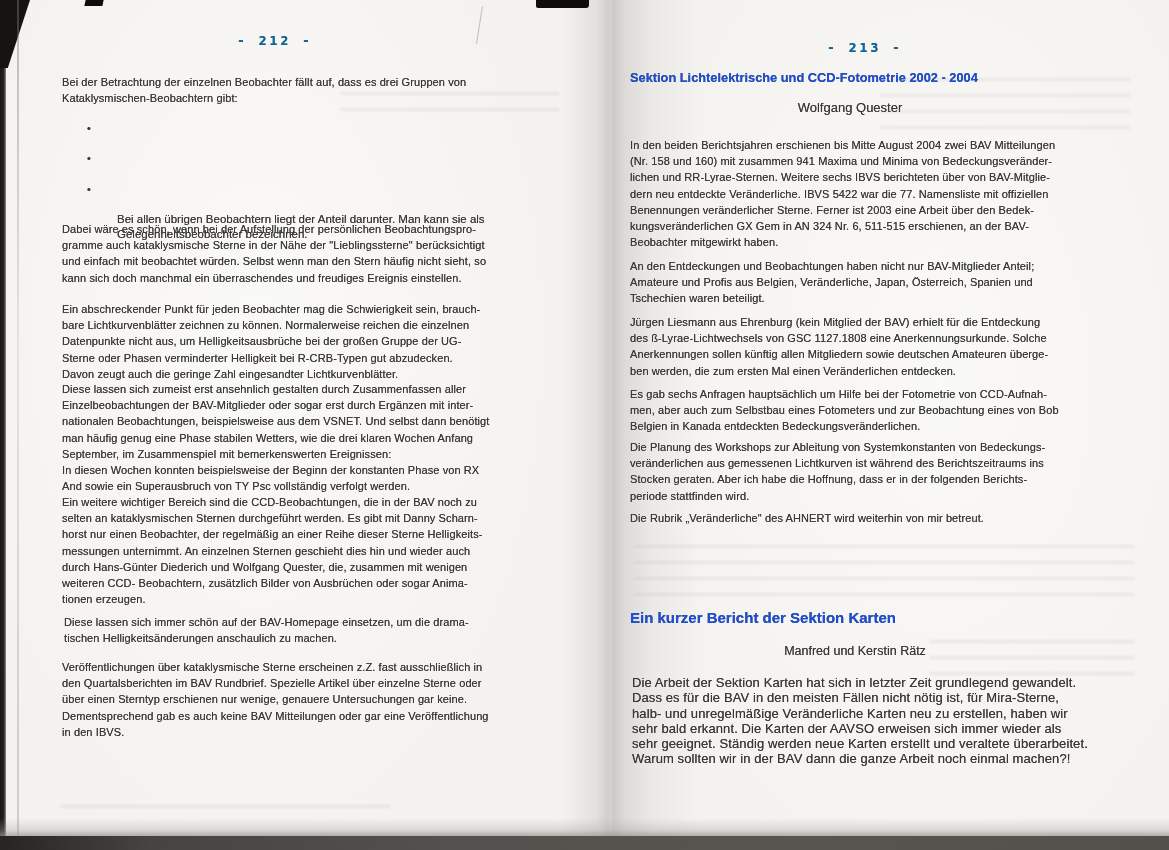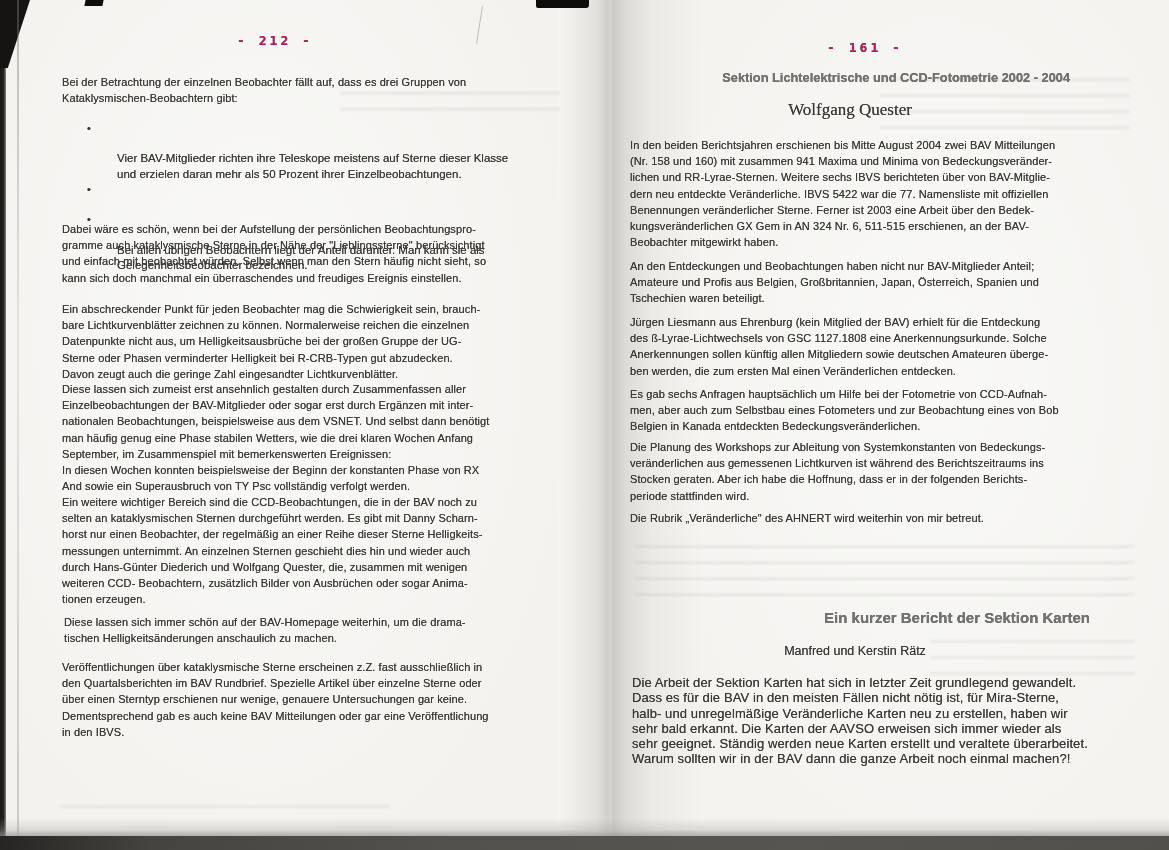--- a/index.html
+++ b/index.html
@@ -26,23 +26,23 @@
     background:linear-gradient(90deg,#262523 0,#454440 150px,#52514d 450px,#56554f 800px,#51504b 100%);}
   .bottom-band-soft{position:absolute;left:0;top:830px;width:1169px;height:7px;
     background:linear-gradient(180deg,rgba(150,148,144,.0),rgba(120,118,114,.5));}
   
   .ghost{position:absolute;opacity:.09;filter:blur(1.2px);pointer-events:none;
     background:repeating-linear-gradient(180deg,#6b6a66 0 3px,transparent 3px 16px);}
   
   .para{position:absolute;color:#3a3936;font-size:11px;line-height:16.2px;
     letter-spacing:.1px;white-space:pre-line;text-shadow:0 0 .5px rgba(58,57,54,.85);}
   .pagenum{position:absolute;font-family:"DejaVu Sans Mono","Liberation Mono",monospace;
-    font-weight:bold;font-size:13px;letter-spacing:3px;color:#be185d;text-align:center;
+    font-weight:bold;font-size:13px;letter-spacing:3px;color:#0369a1;text-align:center;
     text-shadow:0 0 .6px rgba(46,45,42,.8);}
-  .sec-title{position:absolute;font-weight:bold;color:#737373;text-align:right;
+  .sec-title{position:absolute;font-weight:bold;color:#1d4ed8;text-align:left;
     text-shadow:0 0 .5px rgba(52,51,48,.85);}
   .sec-author{position:absolute;color:#3a3936;text-align:center;
     text-shadow:0 0 .4px rgba(58,57,54,.8);}
   .bullets{position:absolute;left:85px;top:121px;width:470px;}
   .bullet-row{position:relative;padding-left:32px;color:#3a3936;font-size:11.5px;
     line-height:15.2px;white-space:pre-line;text-shadow:0 0 .5px rgba(58,57,54,.85);}
   .bullet-dot{position:absolute;left:2px;top:0;font-size:11px;}
   .karten{font-size:13px;line-height:15.3px;letter-spacing:.1px;}
 </style>
 </head>
@@ -77,22 +77,20 @@
 
 <div>
   <div class="pagenum" style="left:175px;top:33px;width:200px;">- 212 -</div>
 
   <div class="para" style="left:62px;top:74px;width:505px;">Bei der Betrachtung der einzelnen Beobachter fällt auf, dass es drei Gruppen von
 Kataklysmischen-Beobachtern gibt:</div>
 
   <div class="bullets">
     <div class="bullet-row">
       <span class="bullet-dot">•</span>
-      <span>Vier BAV-Mitglieder richten ihre Teleskope meistens auf Sterne dieser Klasse
-und erzielen daran mehr als 50 Prozent ihrer Einzelbeobachtungen.</span>
     </div>
     <div class="bullet-row">
       <span class="bullet-dot">•</span>
     </div>
     <div class="bullet-row">
       <span class="bullet-dot">•</span>
       <span>Bei allen übrigen Beobachtern liegt der Anteil darunter. Man kann sie als
 Gelegenheitsbeobachter bezeichnen.</span>
     </div>
   </div>
@@ -113,44 +111,44 @@
 September, im Zusammenspiel mit bemerkenswerten Ereignissen:
 In diesen Wochen konnten beispielsweise der Beginn der konstanten Phase von RX
 And sowie ein Superausbruch von TY Psc vollständig verfolgt werden.</div>
   <div class="para" style="left:62px;top:494px;width:510px;">Ein weitere wichtiger Bereich sind die CCD-Beobachtungen, die in der BAV noch zu
 selten an kataklysmischen Sternen durchgeführt werden. Es gibt mit Danny Scharn-
 horst nur einen Beobachter, der regelmäßig an einer Reihe dieser Sterne Helligkeits-
 messungen unternimmt. An einzelnen Sternen geschieht dies hin und wieder auch
 durch Hans-Günter Diederich und Wolfgang Quester, die, zusammen mit wenigen
 weiteren CCD- Beobachtern, zusätzlich Bilder von Ausbrüchen oder sogar Anima-
 tionen erzeugen.</div>
-  <div class="para" style="left:64px;top:614px;width:510px;">Diese lassen sich immer schön auf der BAV-Homepage weiterhin, um die drama-
+  <div class="para" style="left:64px;top:614px;width:510px;">Diese lassen sich immer schön auf der BAV-Homepage einsetzen, um die drama-
 tischen Helligkeitsänderungen anschaulich zu machen.</div>
   <div class="para" style="left:62px;top:659px;width:510px;">Veröffentlichungen über kataklysmische Sterne erscheinen z.Z. fast ausschließlich in
 den Quartalsberichten im BAV Rundbrief. Spezielle Artikel über einzelne Sterne oder
 über einen Sterntyp erschienen nur wenige, genauere Untersuchungen gar keine.
 Dementsprechend gab es auch keine BAV Mitteilungen oder gar eine Veröffentlichung
 in den IBVS.</div>
 </div>
 
 <div>
-  <div class="pagenum" style="left:765px;top:40px;width:200px;">- 161 -</div>
+  <div class="pagenum" style="left:765px;top:40px;width:200px;">- 213 -</div>
 
   <div class="sec-title" style="left:630px;top:70px;width:440px;font-size:12.8px;">Sektion Lichtelektrische und CCD-Fotometrie 2002 - 2004</div>
-  <div class="sec-author" style="left:630px;top:100px;width:440px;font-size:17px;font-family:Liberation Serif, serif;">Wolfgang Quester</div>
+  <div class="sec-author" style="left:630px;top:100px;width:440px;font-size:13px;">Wolfgang Quester</div>
 
   <div class="para" style="left:630px;top:137px;width:510px;">In den beiden Berichtsjahren erschienen bis Mitte August 2004 zwei BAV Mitteilungen
 (Nr. 158 und 160) mit zusammen 941 Maxima und Minima von Bedeckungsveränder-
 lichen und RR-Lyrae-Sternen. Weitere sechs IBVS berichteten über von BAV-Mitglie-
 dern neu entdeckte Veränderliche. IBVS 5422 war die 77. Namensliste mit offiziellen
 Benennungen veränderlicher Sterne. Ferner ist 2003 eine Arbeit über den Bedek-
 kungsveränderlichen GX Gem in AN 324 Nr. 6, 511-515 erschienen, an der BAV-
 Beobachter mitgewirkt haben.</div>
   <div class="para" style="left:630px;top:258px;width:510px;">An den Entdeckungen und Beobachtungen haben nicht nur BAV-Mitglieder Anteil;
-Amateure und Profis aus Belgien, Großbritannien, Japan, Österreich, Spanien und
+Amateure und Profis aus Belgien, Veränderliche, Japan, Österreich, Spanien und
 Tschechien waren beteiligt.</div>
   <div class="para" style="left:630px;top:314px;width:510px;">Jürgen Liesmann aus Ehrenburg (kein Mitglied der BAV) erhielt für die Entdeckung
 des ß-Lyrae-Lichtwechsels von GSC 1127.1808 eine Anerkennungsurkunde. Solche
 Anerkennungen sollen künftig allen Mitgliedern sowie deutschen Amateuren überge-
 ben werden, die zum ersten Mal einen Veränderlichen entdecken.</div>
   <div class="para" style="left:630px;top:386px;width:510px;">Es gab sechs Anfragen hauptsächlich um Hilfe bei der Fotometrie von CCD-Aufnah-
 men, aber auch zum Selbstbau eines Fotometers und zur Beobachtung eines von Bob
 Belgien in Kanada entdeckten Bedeckungsveränderlichen.</div>
   <div class="para" style="left:630px;top:439px;width:510px;">Die Planung des Workshops zur Ableitung von Systemkonstanten von Bedeckungs-
 veränderlichen aus gemessenen Lichtkurven ist während des Berichtszeitraums ins

